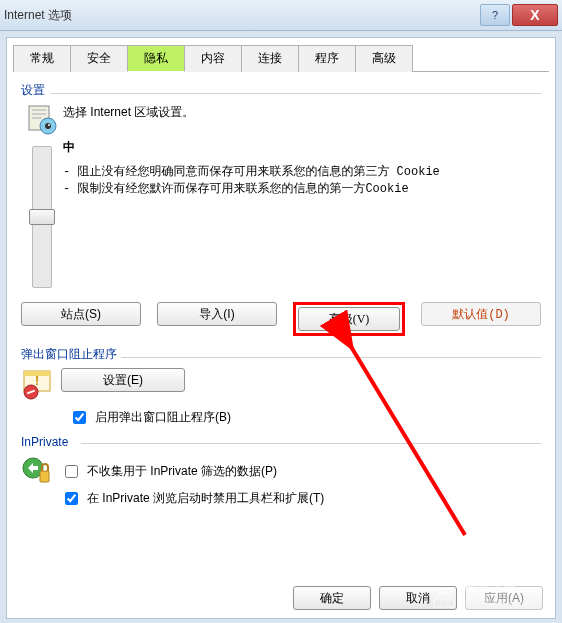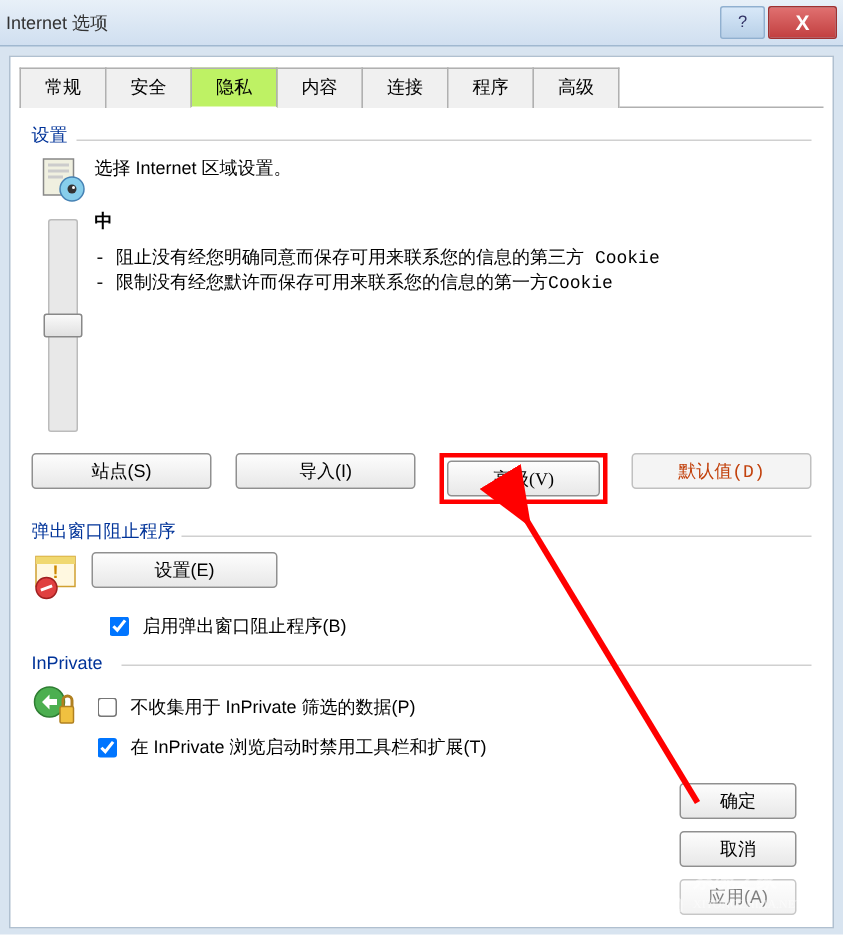--- a/index.html
+++ b/index.html
@@ -185,24 +185,23 @@
   gap: 6px;
   margin: 8px 0 8px 48px;
 }
 input[type="checkbox"] {
   width: 13px;
   height: 13px;
 }
 .footer {
   position: absolute;
   bottom: 8px;
-  right: 24px;
+  right: 12px;
   display: flex;
   gap: 8px;
-  flex-direction: column;
 }
 .footer .win-button {
   flex: none;
   width: 78px;
 }
 .arrow-svg {
   position: absolute;
   pointer-events: none;
   z-index: 10;
 }

